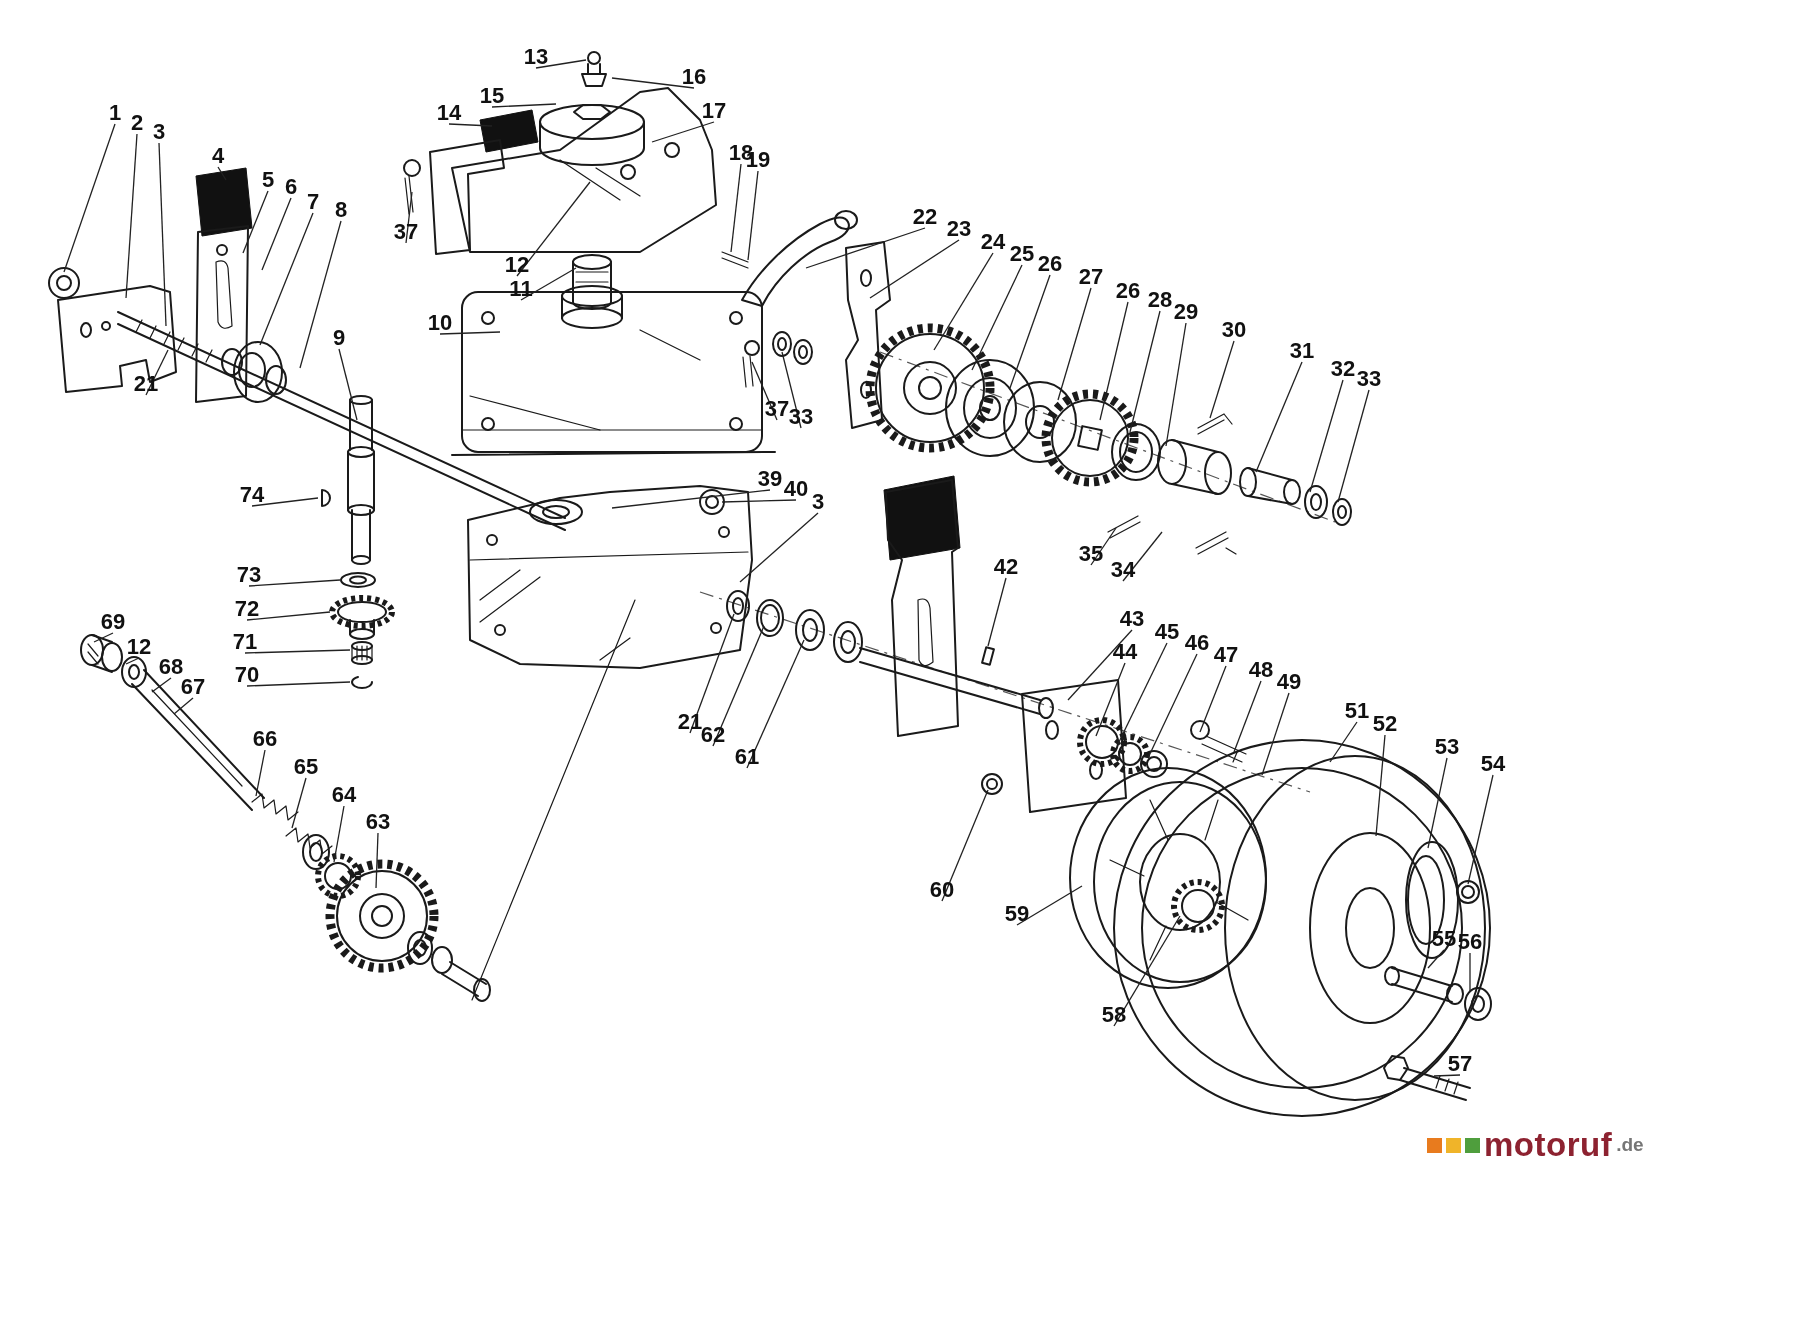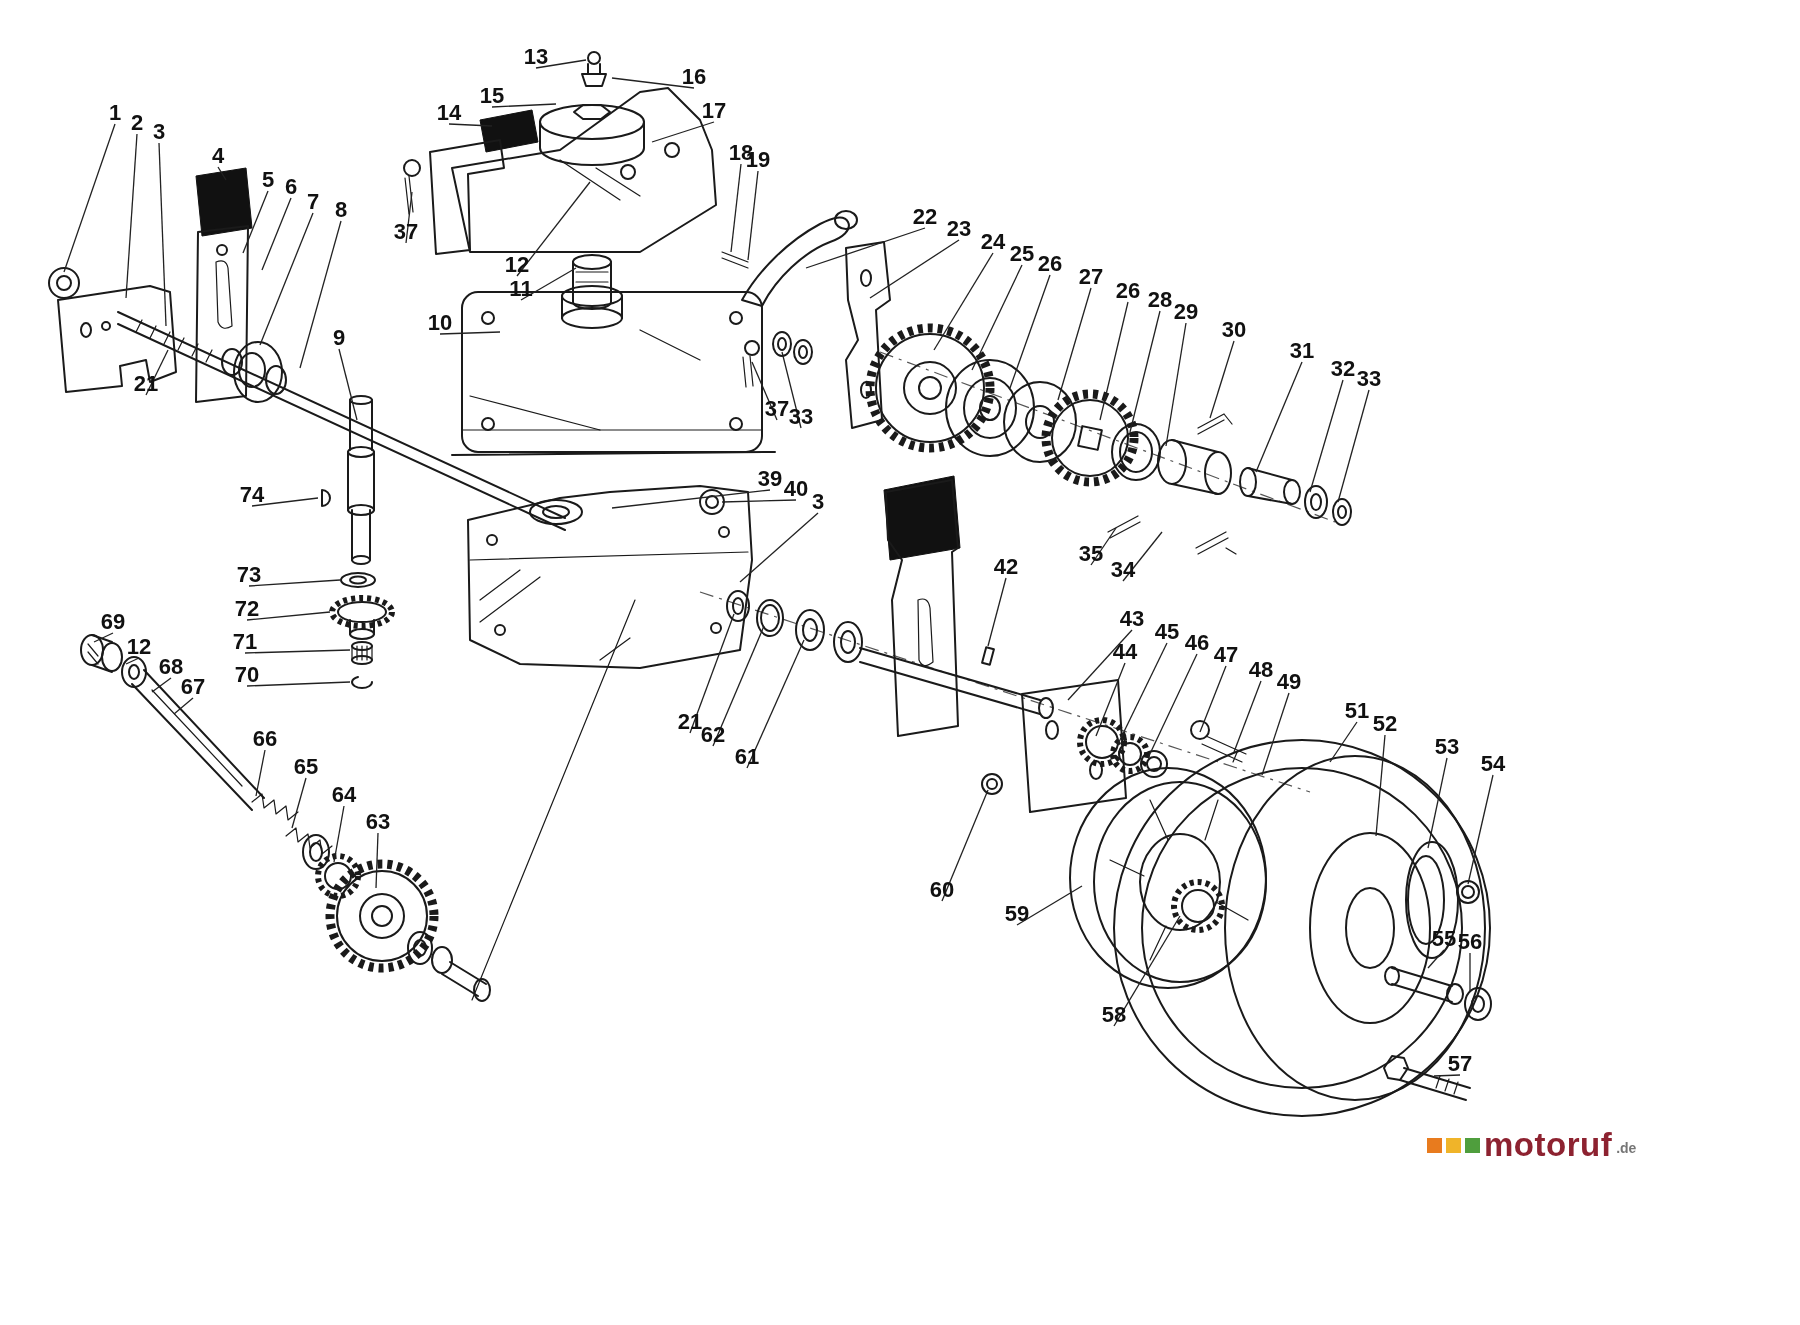--- a/index.html
+++ b/index.html
@@ -10,21 +10,21 @@
   .thin{stroke-width:1.2;}
   .teeth{fill:none;stroke:#1a1a1a;stroke-width:9;stroke-dasharray:5 5;}
   .teeth-s{fill:none;stroke:#1a1a1a;stroke-width:6;stroke-dasharray:4 4;}
   .axis{fill:none;stroke:#555;stroke-width:1.2;stroke-dasharray:14 6 3 6;}
   .blk{fill:#111;stroke:#111;stroke-width:1;}
   .part-num{font-family:"Liberation Sans",sans-serif;font-weight:bold;font-size:22px;fill:#111;text-anchor:middle;}
   .leader{stroke:#222;stroke-width:1.3;}
   .watermark{position:absolute;left:1398px;top:1128px;display:flex;align-items:flex-end;gap:4px;padding-left:29px;}
   .sq{width:15px;height:15px;display:inline-block;margin-bottom:8px;}
   .brand{font-family:"Liberation Sans",sans-serif;font-weight:bold;font-size:33px;line-height:1;letter-spacing:0.5px;}
-  .tld{font-family:"Liberation Sans",sans-serif;font-weight:bold;font-size:14px;color:#767676;margin-bottom:5px;}
+  .tld{font-family:"Liberation Sans",sans-serif;font-weight:bold;font-size:19px;color:#767676;margin-bottom:5px;}
 </style>
 </head>
 <body>
 
 <div class="canvas">
 <svg width="1800" height="1325" viewBox="0 0 1800 1325">
 
   <g>
     <circle class="ln" cx="594" cy="58" r="6"></circle>
     <path class="ln" d="M588 64 L588 74 L600 74 L600 64"></path>

